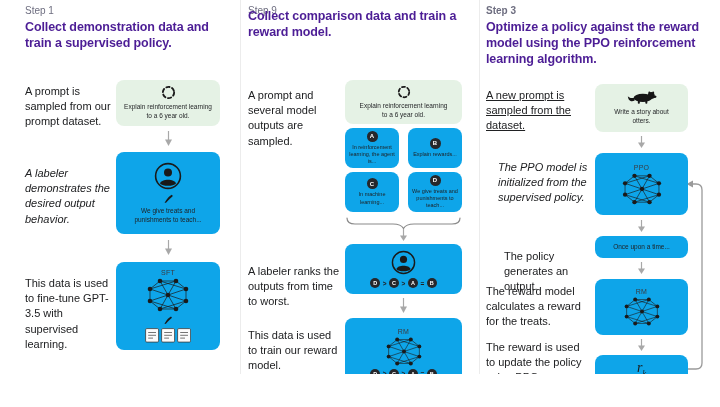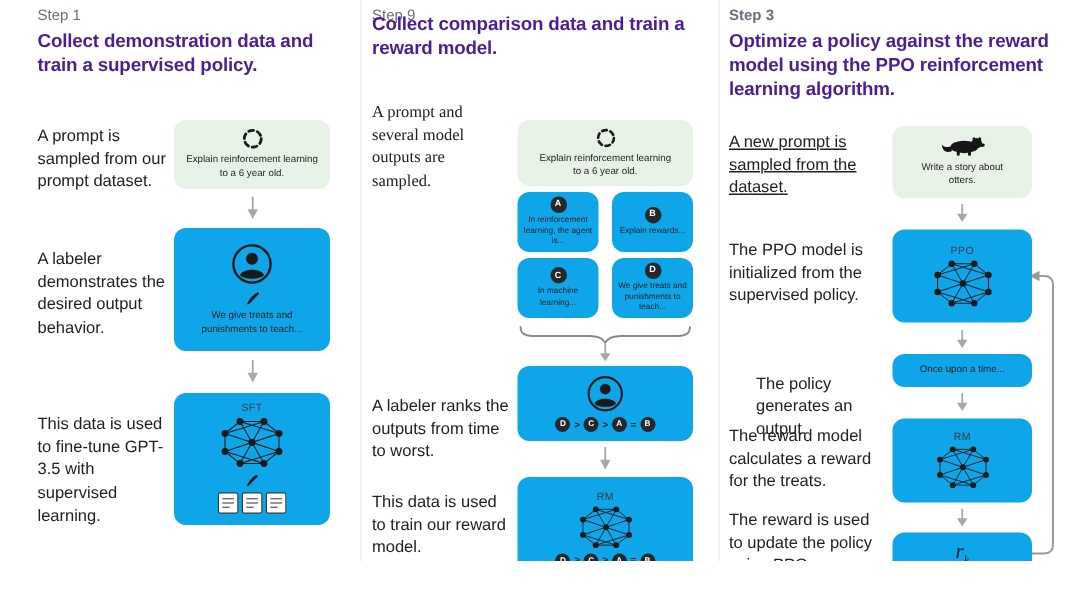--- a/index.html
+++ b/index.html
@@ -52,21 +52,21 @@
         <circle cx="8" cy="8" r="6" fill="none" stroke="#1a1a1a" stroke-width="2" stroke-dasharray="3.5 2.8" stroke-linecap="round"></circle>
       </svg>
       <div class="cap" style="width:90px;">Explain reinforcement learning to a 6 year old.</div>
     </div>
 
     <svg class="arrow" style="left:164px;top:131px;" width="9" height="16" viewBox="0 0 9 16">
       <line x1="4.5" y1="0" x2="4.5" y2="10" stroke="#a8a8a8" stroke-width="1.2"></line>
       <path d="M1 8.5 L4.5 15 L8 8.5 Z" fill="#a8a8a8"></path>
     </svg>
 
-    <p class="ann" style="left:25px;top:166px;width:90px;margin:0;">A labeler demonstrates the desired output behavior.</p>
+    <p class="ann" style="left:25px;top:166px;width:90px;margin:0;font-style:italic;">A labeler demonstrates the desired output behavior.</p>
     <div class="box gray" style="left:116px;top:152px;width:104px;height:82px;">
       <svg class="icon-gap" width="28" height="28" viewBox="0 0 28 28">
         <circle cx="14" cy="14" r="12.4" fill="none" stroke="#1a1a1a" stroke-width="1.6"></circle>
         <circle cx="14" cy="10.5" r="4" fill="#1a1a1a"></circle>
         <path d="M6 21.5 C7.5 16.5 20.5 16.5 22 21.5 C19.5 24.6 8.5 24.6 6 21.5 Z" fill="#1a1a1a"></path>
       </svg>
       <svg class="icon-gap" width="11" height="11" viewBox="0 0 12 12">
         <path d="M2.2 9.8 C4.5 5.5 7.5 3 9.6 1.8 L10.8 3.2 C8.6 5 5.8 7.8 3.6 10.4 L1.8 10.9 Z" fill="#1a1a1a"></path>
       </svg>
       <div class="cap" style="width:92px;">We give treats and punishments to teach...</div>
@@ -113,21 +113,21 @@
           <path d="M35.2 4.5 H43 M35.2 7.3 H43 M35.2 10.1 H40"></path>
         </g>
       </svg>
     </div>
   </section>
 
   <section>
     <div class="step-label" style="left:248px;top:5px;">Step 9</div>
     <div class="title" style="left:248px;top:8px;width:218px;">Collect comparison data and train a reward model.</div>
 
-    <p class="ann" style="left:248px;top:68px;width:88px;margin:0;font-family:Liberation Serif, serif;">A prompt and several model outputs are sampled.</p>
+    <p class="ann" style="left:248px;top:88px;width:88px;margin:0;">A prompt and several model outputs are sampled.</p>
     <div class="box green" style="left:345px;top:80px;width:117px;height:44px;">
       <svg class="icon-gap" width="14" height="14" viewBox="0 0 16 16">
         <circle cx="8" cy="8" r="6" fill="none" stroke="#1a1a1a" stroke-width="2" stroke-dasharray="3.5 2.8" stroke-linecap="round"></circle>
       </svg>
       <div class="cap" style="width:95px;">Explain reinforcement learning to a 6 year old.</div>
     </div>
 
     <div class="box gray" style="left:345px;top:128px;width:54px;height:40px;padding:3px;">
       <div class="badge">A</div>
       <div class="cap tiny">In reinforcement learning, the agent is...</div>
@@ -228,21 +228,21 @@
         </g>
       </svg>
       <div class="cap" style="width:70px;">Write a story about otters.</div>
     </div>
 
     <svg class="arrow" style="left:637px;top:136px;" width="9" height="13" viewBox="0 0 9 13">
       <line x1="4.5" y1="0" x2="4.5" y2="8" stroke="#a8a8a8" stroke-width="1.2"></line>
       <path d="M1 6.5 L4.5 12 L8 6.5 Z" fill="#a8a8a8"></path>
     </svg>
 
-    <p class="ann" style="left:486px;top:160px;width:100px;margin:0;">The PPO model is initialized from the supervised policy.</p>
+    <p class="ann" style="left:498px;top:160px;width:100px;margin:0;font-style:italic;">The PPO model is initialized from the supervised policy.</p>
     <div class="box gray" style="left:595px;top:153px;width:93px;height:62px;">
       <div class="boxlabel">PPO</div>
       <svg width="42" height="32" viewBox="0 0 44 34">
         <g stroke="#1a1a1a" stroke-width="0.7" fill="none">
           <polyline points="4,11 14,3 30,3 40,11 40,23 30,31 14,31 4,23 4,11"></polyline>
           <path d="M4 11 L30 3 M14 3 L40 11 M4 23 L30 31 M14 31 L40 23"></path>
           <path d="M22 17 L4 11 M22 17 L14 3 M22 17 L30 3 M22 17 L40 11 M22 17 L40 23 M22 17 L30 31 M22 17 L14 31 M22 17 L4 23"></path>
         </g>
         <g fill="#1a1a1a">
           <circle cx="4" cy="11" r="2.3"></circle>

